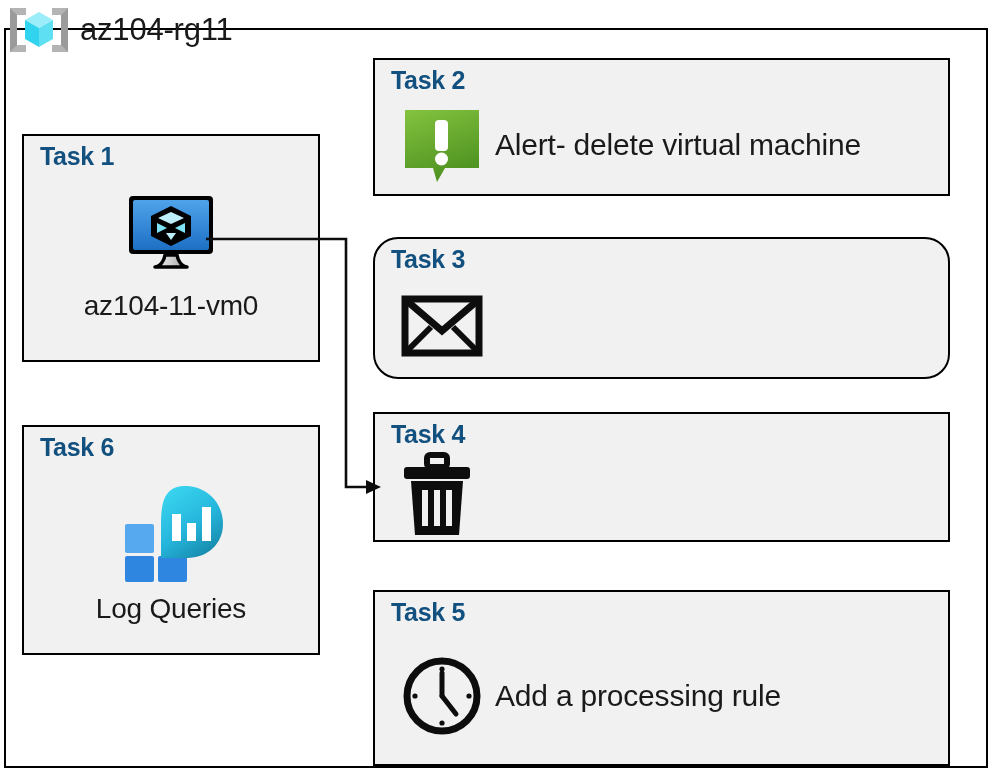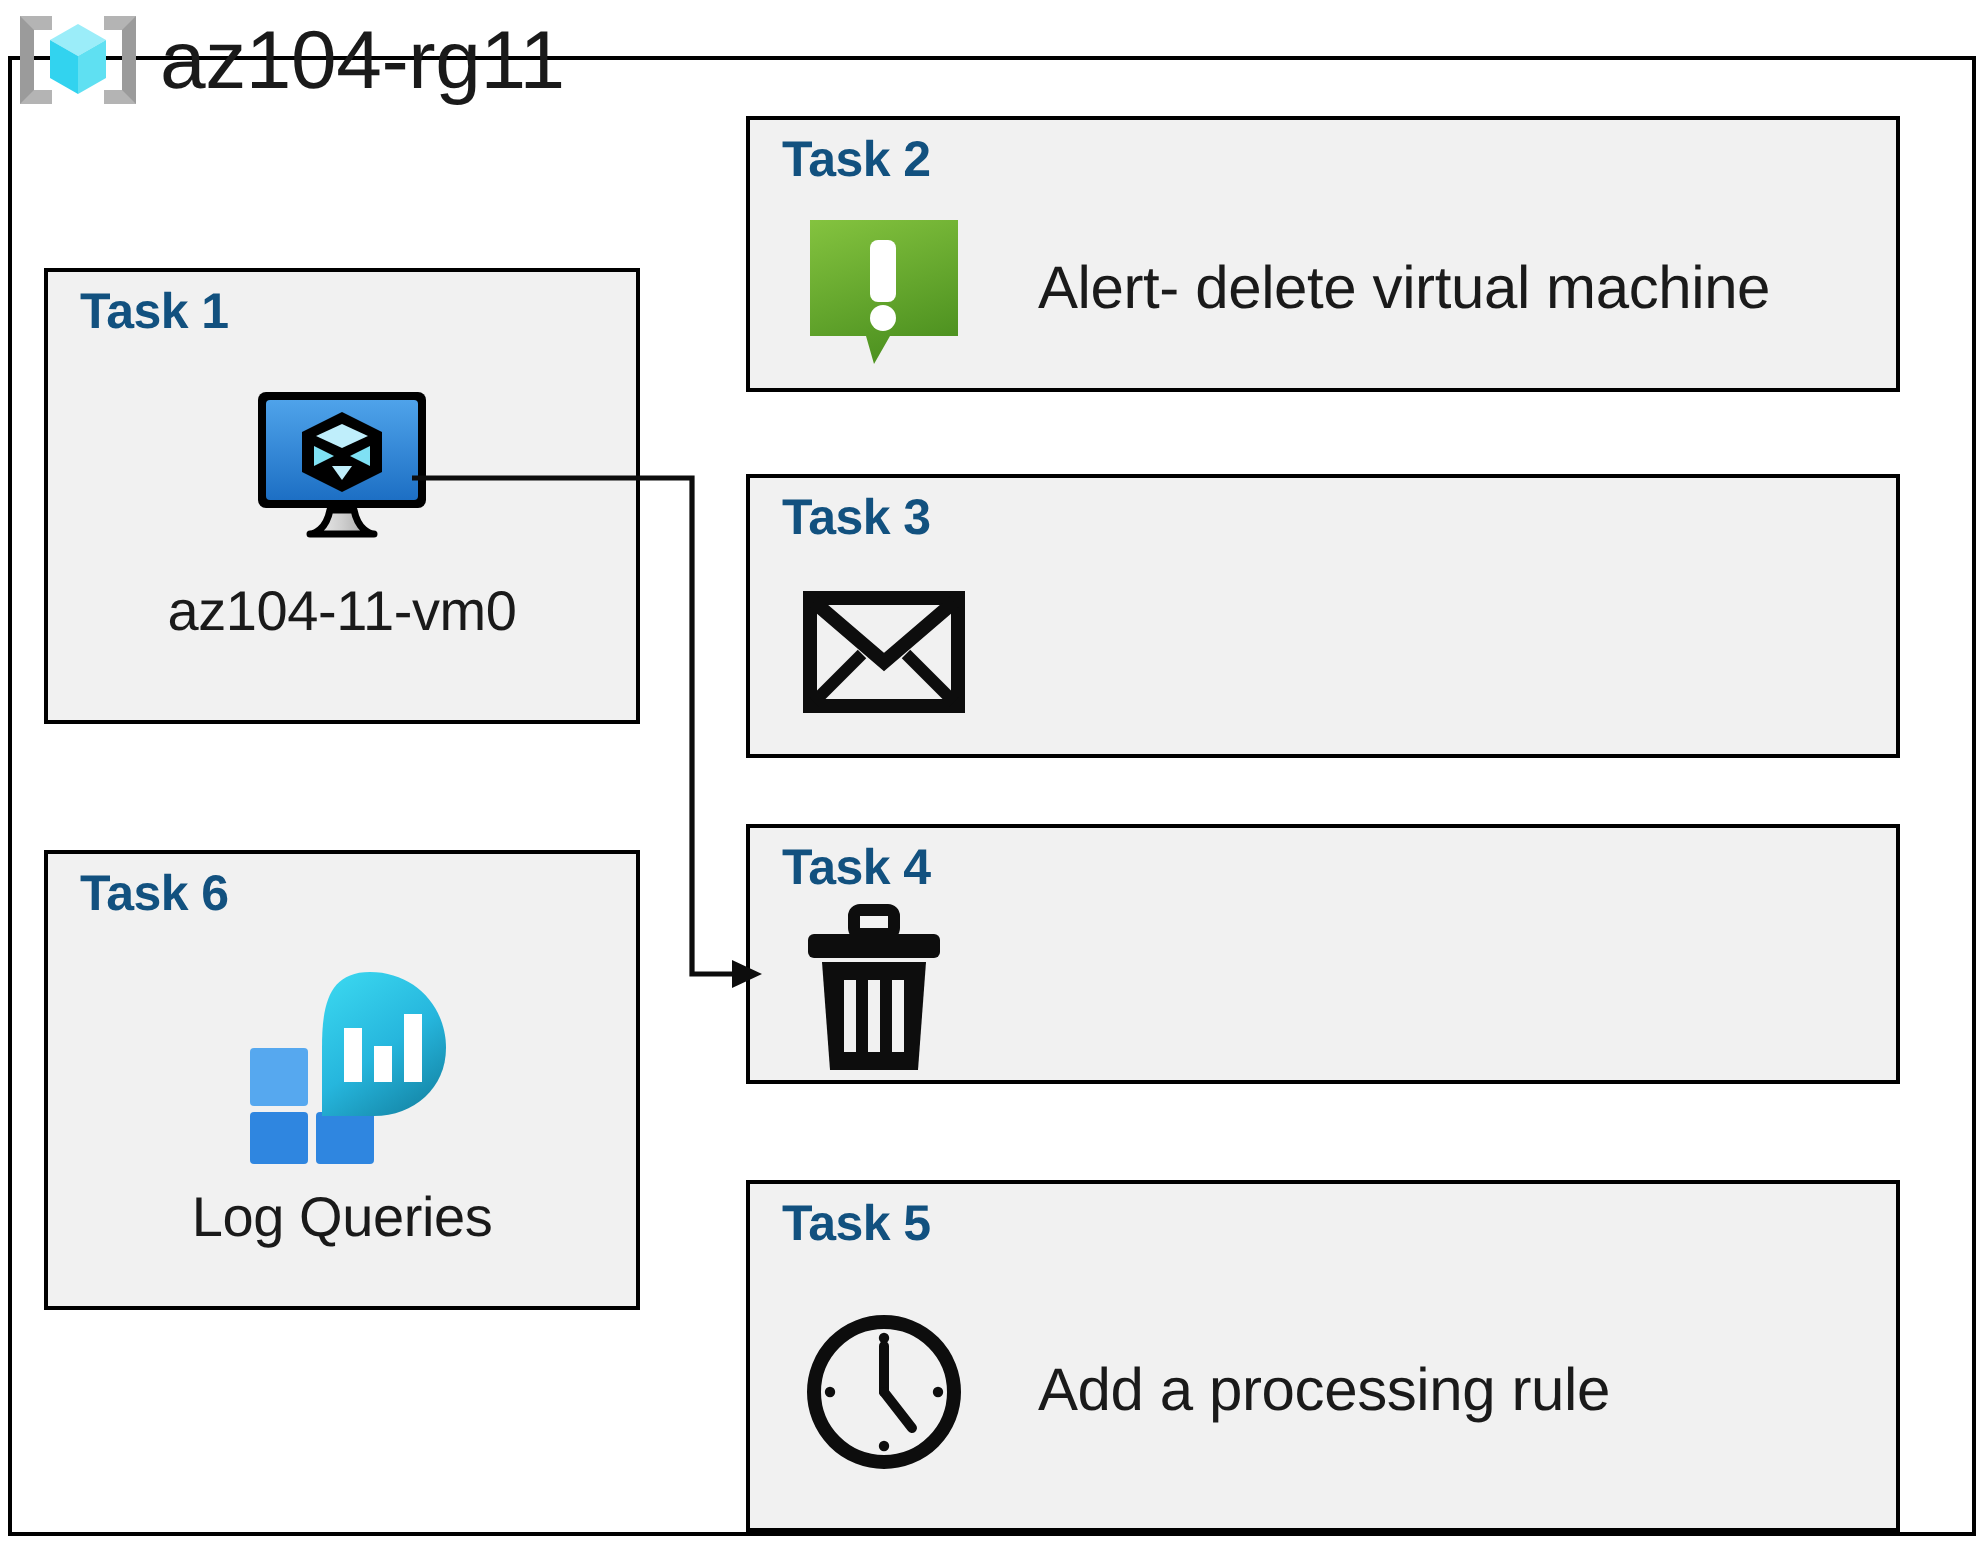--- a/index.html
+++ b/index.html
@@ -38,21 +38,21 @@
   #rg-label {
     position: absolute;
     left: 8px;
     top: 2px;
     height: 56px;
     display: flex;
     align-items: center;
     gap: 10px;
   }
   #rg-label-text {
-    font-size: 41px;
+    font-size: 31px;
     color: #1a1a1a;
     letter-spacing: -0.2px;
     white-space: nowrap;
   }
 
   
   .rg-icon {
     position: relative;
     width: 62px;
     height: 52px;
@@ -115,34 +115,34 @@
 
   
   .card-right .row {
     position: absolute;
     left: 26px;
     right: 12px;
     top: 42px;
     bottom: 6px;
     display: flex;
     align-items: center;
-    gap: 36px;
+    gap: 12px;
   }
   .card-right .card-label {
     font-size: 30px;
     color: #1a1a1a;
     letter-spacing: -0.2px;
     white-space: nowrap;
   }
 
   
   #card-task1 { left: 22px;  top: 134px; width: 298px; height: 228px; }
   #card-task6 { left: 22px;  top: 425px; width: 298px; height: 230px; }
   #card-task2 { left: 373px; top: 58px;  width: 577px; height: 138px; padding-left: 32px; }
-  #card-task3 { left: 373px; top: 237px; width: 577px; height: 142px; }
+  #card-task3 { left: 373px; top: 237px; width: 577px; height: 142px; border-radius: 25px; }
   #card-task4 { left: 373px; top: 412px; width: 577px; height: 130px; }
   #card-task5 { left: 373px; top: 590px; width: 577px; height: 176px; }
 
   #card-task1 .icon-wrap { top: 52px;  height: 92px; }
   #card-task1 .card-label { top: 154px; }
   #card-task6 .icon-wrap { top: 52px;  height: 108px; }
   #card-task6 .card-label { top: 166px; }
 
   
   #connector {

